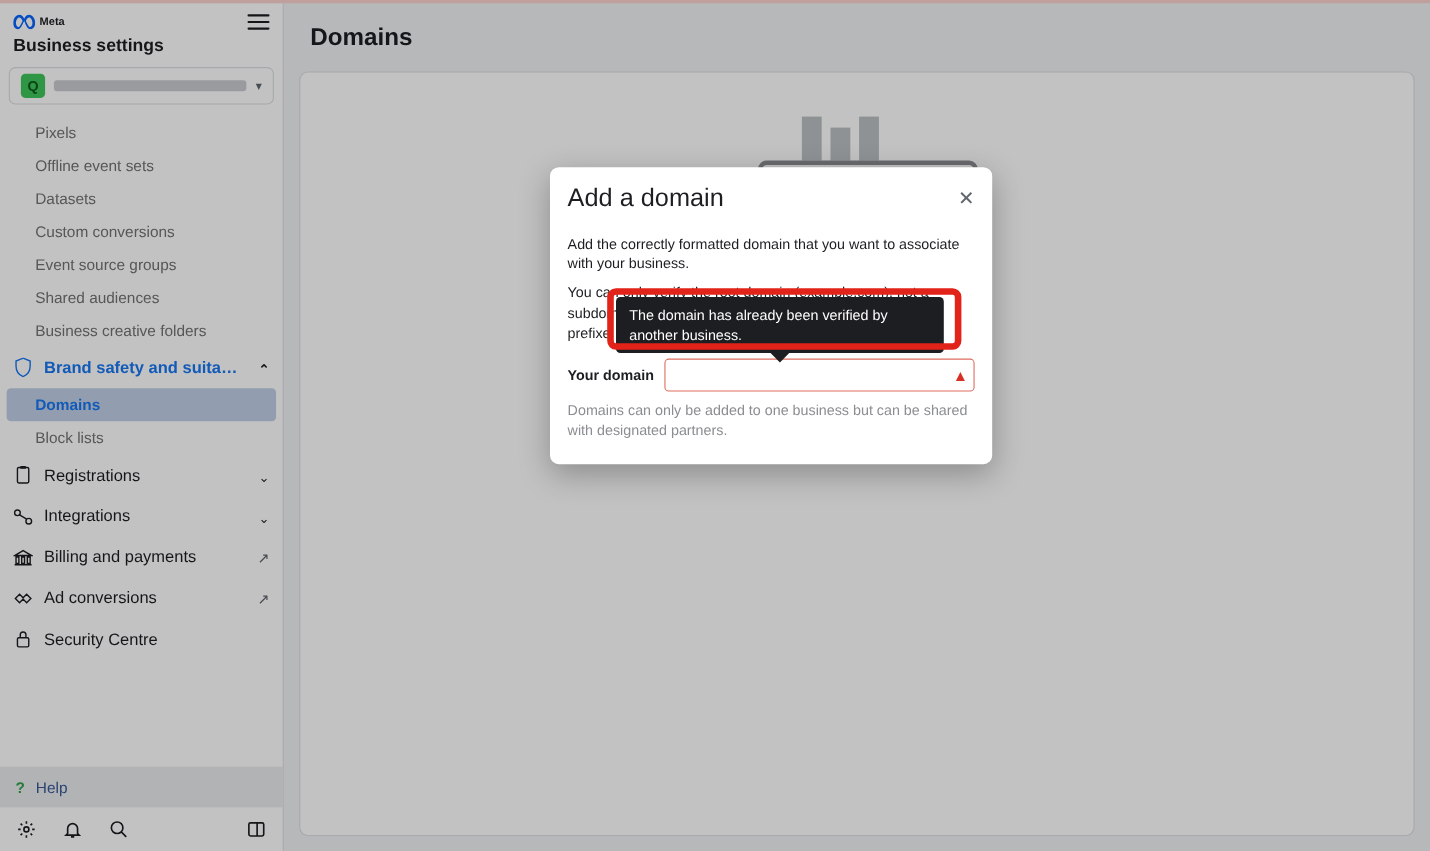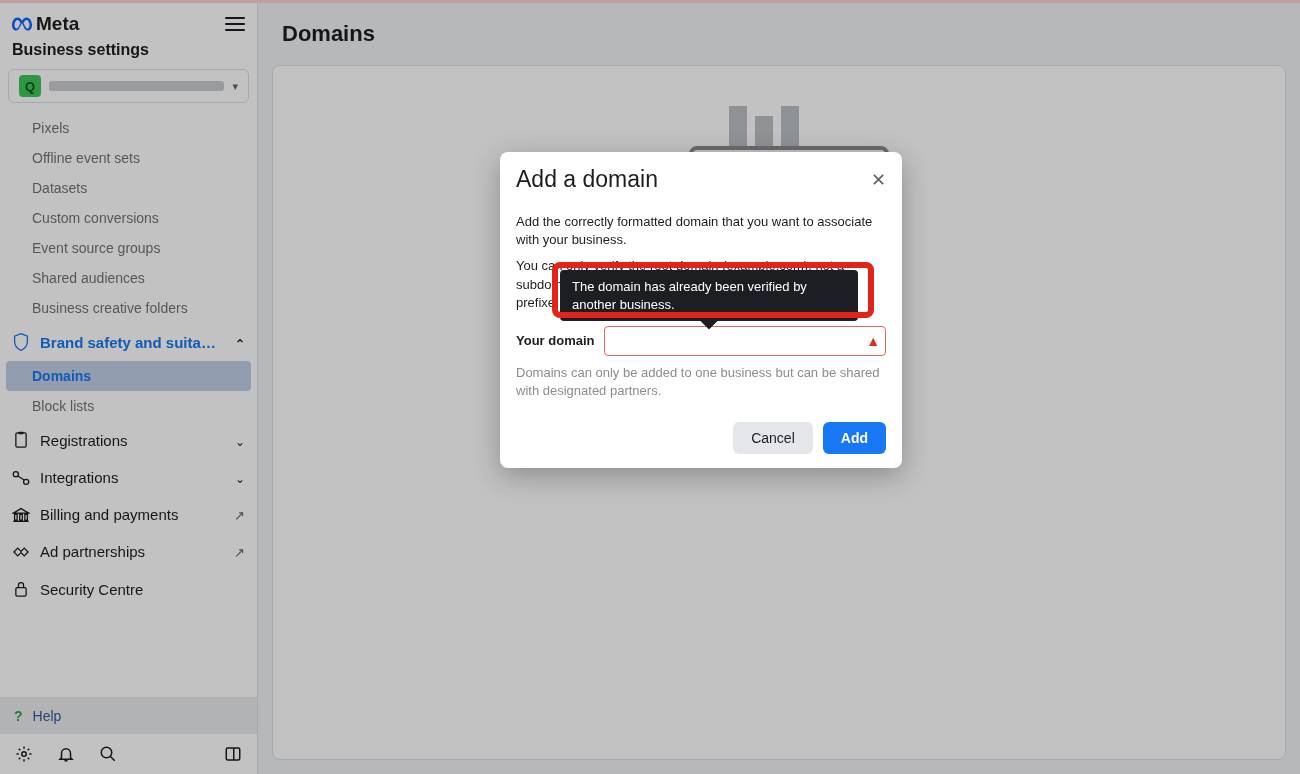--- a/index.html
+++ b/index.html
@@ -12,21 +12,21 @@
     --pink:#fcd3cf;
   }
   *{box-sizing:border-box;font-family:Helvetica,Arial,sans-serif}
   body{margin:0;width:1300px;height:774px;overflow:hidden;background:var(--bg);color:var(--text);position:relative}
   .pinkbar{position:absolute;top:0;left:0;right:0;height:3px;background:var(--pink);z-index:5}
 
   
   .sidebar{position:absolute;top:3px;left:0;bottom:0;width:var(--sidebar-w);background:#fff;border-right:1px solid #dcdee3;display:flex;flex-direction:column}
   .sb-top{padding:10px 12px 0 12px}
   .brand{display:flex;align-items:center;justify-content:space-between}
-  .brand-left{display:flex;align-items:center;gap:4px;font-weight:600;font-size:19px}
+  .brand-left{display:flex;align-items:center;gap:4px;font-weight:600;font-size:10px}
   .meta-logo{color:#0866ff}
   .hamburger{width:20px;height:14px;display:flex;flex-direction:column;justify-content:space-between;cursor:pointer}
   .hamburger span{height:2px;background:#1c1e21;border-radius:2px}
   .page-title{font-size:16px;font-weight:700;margin:6px 0 10px 0}
   .account-picker{margin:0 8px 10px 8px;border:1px solid #dcdee3;border-radius:6px;height:34px;display:flex;align-items:center;padding:0 10px;gap:8px;cursor:pointer}
   .acct-badge{width:22px;height:22px;border-radius:4px;background:#3ec65b;color:#0b5a19;font-weight:700;display:flex;align-items:center;justify-content:center;font-size:13px}
   .acct-name{flex:1;height:10px;background:#c9ccd1;border-radius:3px}
   .caret{color:#606770;font-size:11px}
 
   .sb-scroll{flex:1;overflow:auto}
@@ -180,21 +180,21 @@
       <span class="lbl">Billing and payments</span>
       <span class="ext-icon">↗</span>
     </div>
 
     <div class="section-head">
       <span class="ico">
         <svg width="18" height="16" viewBox="0 0 28 24">
             <path d="M3 12l6-6 5 5 5-5 6 6-6 6-5-5-5 5-6-6z" fill="none" stroke="currentColor" stroke-width="2"></path>
           </svg>
       </span>
-      <span class="lbl">Ad partnerships</span>
+      <span class="lbl">Ad conversions</span>
       <span class="ext-icon">↗</span>
     </div>
 
     <div class="section-head">
       <span class="ico">
         <svg width="16" height="18" viewBox="0 0 24 28">
             <rect x="4" y="12" width="16" height="13" rx="2" fill="none" stroke="currentColor" stroke-width="2"></rect>
             <path d="M8 12V8a4 4 0 018 0v4" fill="none" stroke="currentColor" stroke-width="2"></path>
           </svg>
       </span>
@@ -271,23 +271,19 @@
     </p>
     <div class="domain-row">
       <span class="domain-label">Your domain</span>
       <span class="domain-input">
         <input type="text" value="" style="">
         <span class="warn">▲</span>
       </span>
     </div>
     <p class="info-note">Domains can only be added to one business but can be shared with designated partners.</p>
   </div>
-  <div class="m-actions">
-    <button class="btn btn-sec">Cancel</button>
-    <button class="btn btn-pri">Add</button>
-  </div>
 </div>
 
 <div class="tooltip">
   <span>The domain has already been verified by another business.</span>
   <span class="tt-tail"></span>
 </div>
 <div class="hl-frame"></div>
 
 </body></html>

